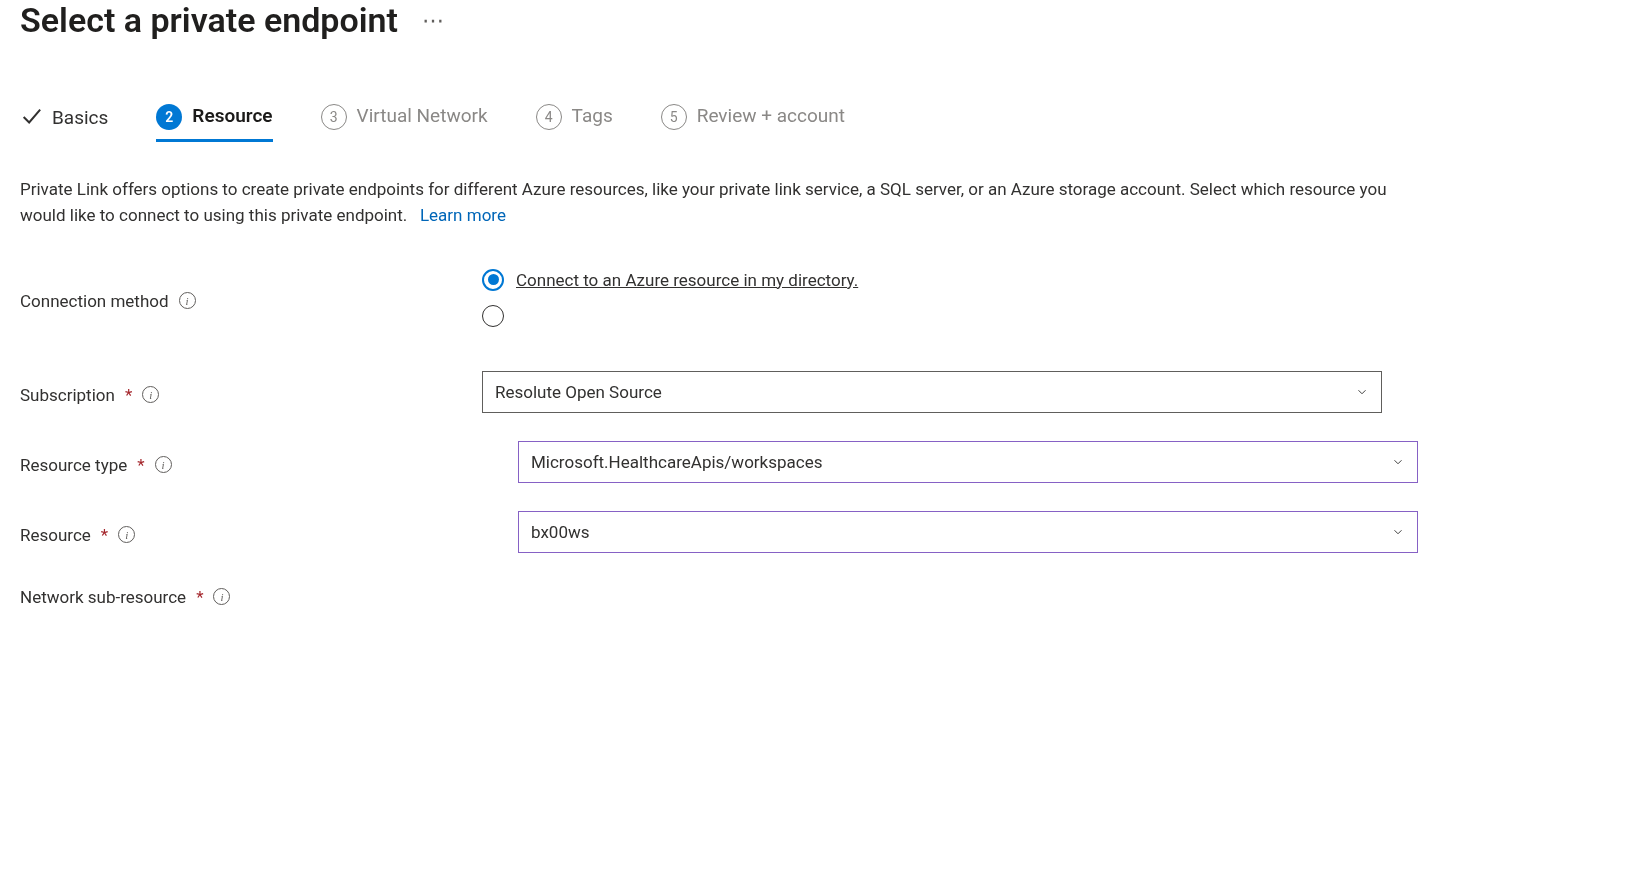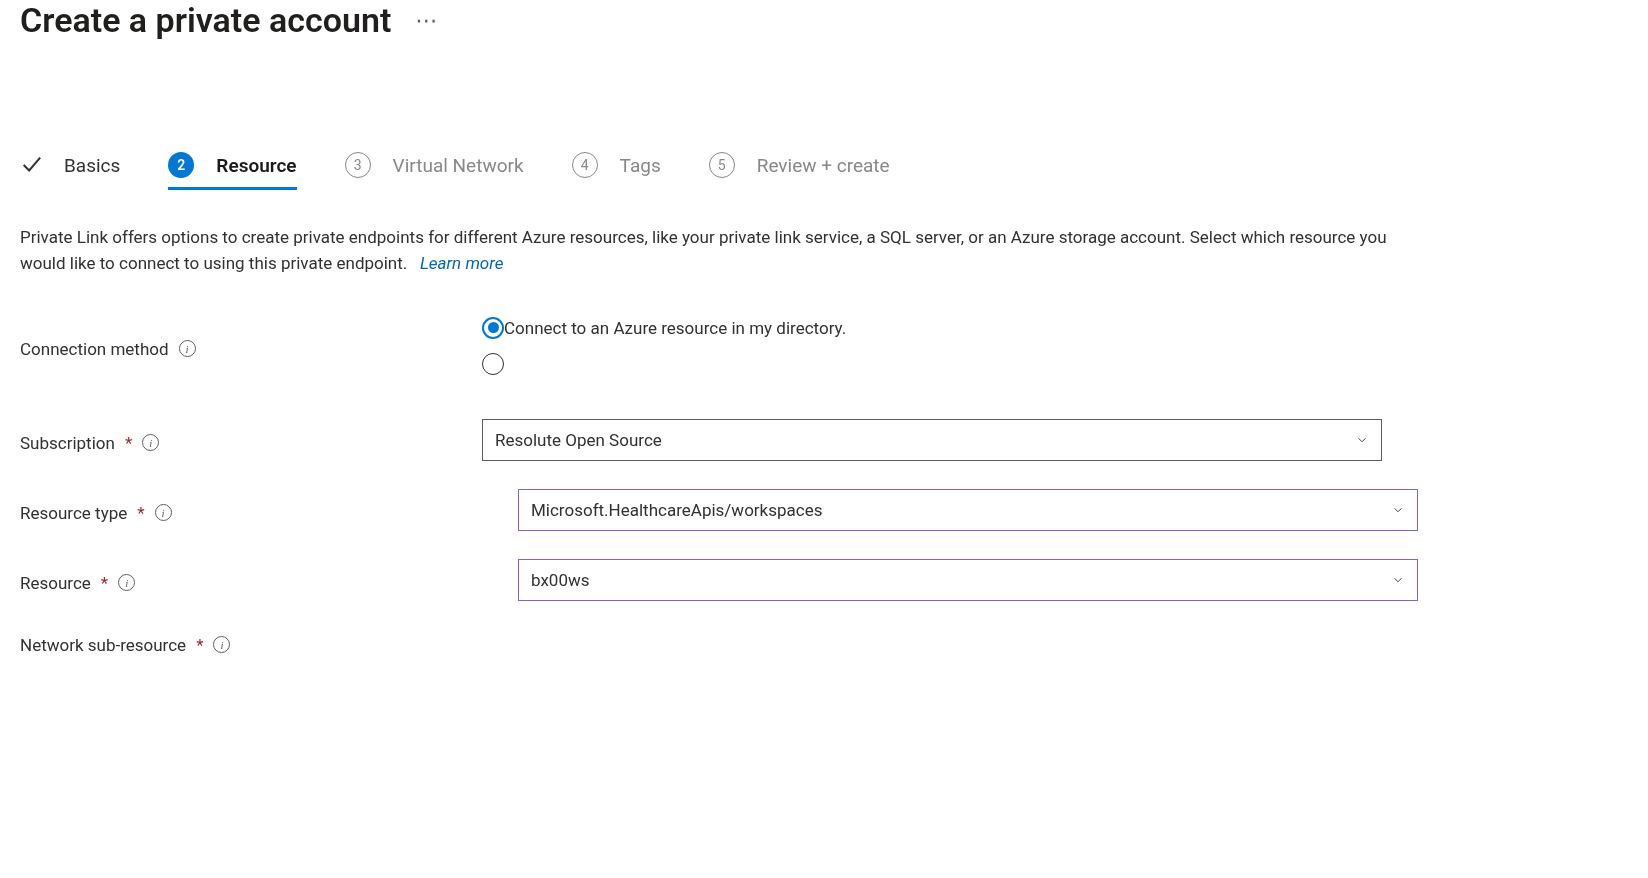--- a/index.html
+++ b/index.html
@@ -31,28 +31,26 @@
     cursor: pointer;
   }
   .tabs {
     display: flex;
     align-items: center;
     gap: 48px;
     margin-bottom: 36px;
   }
   .tab {
     display: flex;
-    align-items: center;
-    gap: 22px;
+    gap: 10px;
     font-size: 19px;
     color: #8a8886;
     cursor: pointer;
     padding-bottom: 10px;
     position: relative;
-    margin-top: 48px;
   }
   .tab.completed { color: #323130; }
   .tab.active {
     color: #1b1a19;
     font-weight: 600;
   }
   .tab.active::after {
     content: "";
     position: absolute;
     left: 0; right: 0; bottom: -2px;
@@ -86,21 +84,20 @@
     font-size: 17px;
     line-height: 1.55;
     color: #323130;
     margin-bottom: 40px;
     max-width: 1380px;
   }
   .learn-more {
     color: #0066b8;
     text-decoration: none;
     cursor: pointer;
-    font-style: italic;
   }
   .form-row {
     display: flex;
     align-items: center;
     margin-bottom: 28px;
   }
   .form-row.radio-row { margin-bottom: 44px; }
   .form-label-col {
     width: 462px;
     flex-shrink: 0;
@@ -126,23 +123,24 @@
     cursor: help;
   }
   .form-input-col {
     flex: 0 0 900px;
     max-width: 900px;
   }
   .radio-group { display: flex; flex-direction: column; gap: 14px; }
   .radio-option {
     display: flex;
     align-items: center;
-    gap: 0;
-    font-size: 17px;
-    cursor: pointer;
+    gap: 12px;
+    font-size: 17px;
+    cursor: pointer;
+    text-decoration: underline;
   }
   .radio-circle {
     width: 22px; height: 22px;
     border-radius: 50%;
     display: inline-flex;
     align-items: center;
     justify-content: center;
   }
   .radio-circle.unselected { border: 1.8px solid #323130; }
   .radio-circle.selected { border: 2px solid #0078d4; }
@@ -169,21 +167,21 @@
     width: 14px; height: 14px;
     stroke: #323130;
     stroke-width: 1.6;
     fill: none;
   }
 </style>
 </head>
 <body>
 
 <div class="page-title-row">
-  <h1>Create a private account</h1>
+  <h1>Select a private endpoint</h1>
   <span class="more-dots">⋯</span>
 </div>
 
 <div class="tabs">
   <div class="tab completed">
     <svg class="check-icon" viewBox="0 0 24 24">
         <polyline points="4 12 10 18 22 4"></polyline>
       </svg>
     <span>Basics</span>
   </div>
@@ -194,21 +192,21 @@
   <div class="tab">
     <span class="step-circle num-upcoming">3</span>
     <span>Virtual Network</span>
   </div>
   <div class="tab">
     <span class="step-circle num-upcoming">4</span>
     <span>Tags</span>
   </div>
   <div class="tab">
     <span class="step-circle num-upcoming">5</span>
-    <span>Review + create</span>
+    <span>Review + account</span>
   </div>
 </div>
 
 <div class="description">
   <span>Private Link offers options to create private endpoints for different Azure resources, like your private link service, a SQL server, or an Azure storage account. Select which resource you would like to connect to using this private endpoint.</span>
   &nbsp;
   <a class="learn-more">Learn more</a>
 </div>
 
 <div class="form-row radio-row">

